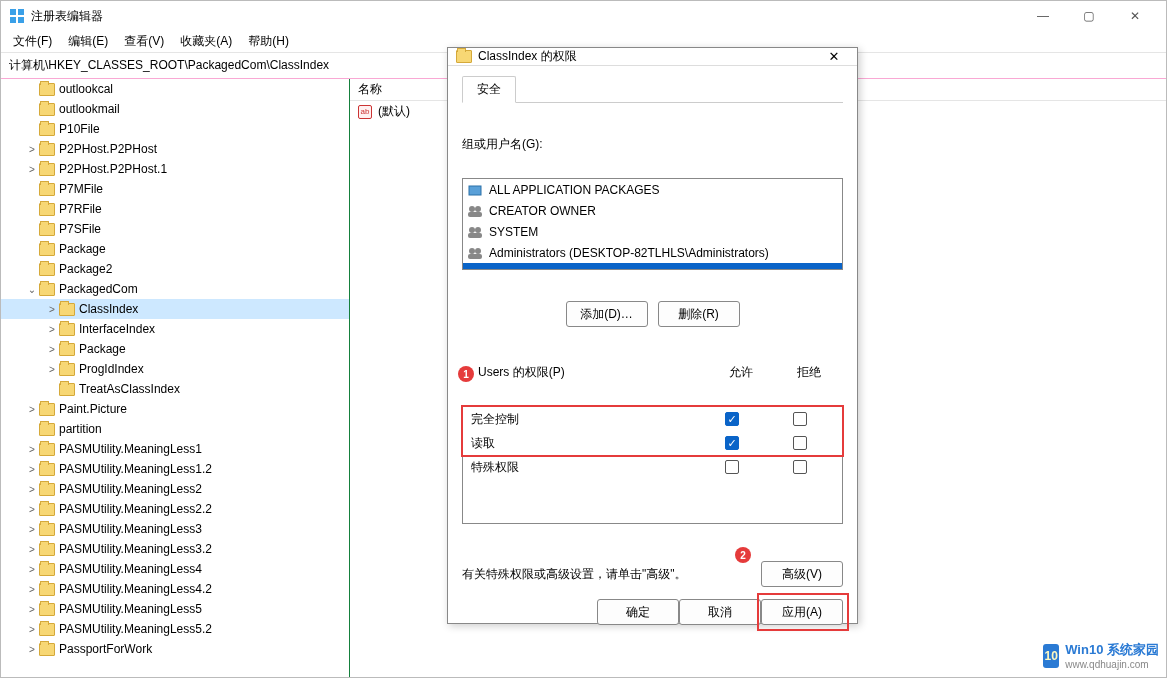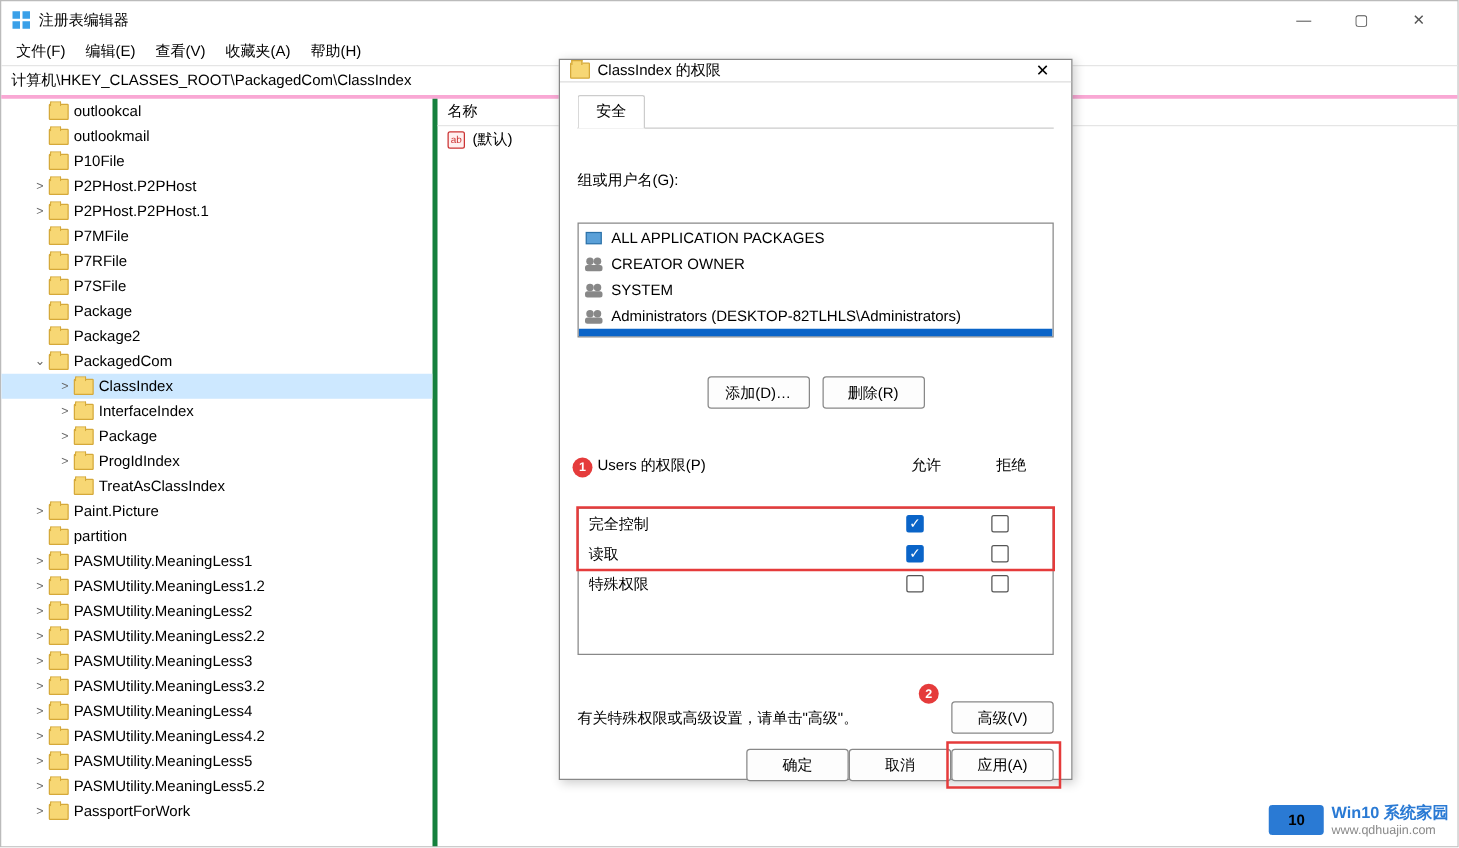--- a/index.html
+++ b/index.html
@@ -7,24 +7,24 @@
 
   
   .window { width: 1167px; height: 678px; display: flex; flex-direction: column; border: 1px solid #bbb; }
   .titlebar { height: 30px; display: flex; align-items: center; padding: 0 8px; }
   .titlebar .app-icon { width: 16px; height: 16px; margin-right: 6px; }
   .titlebar .title { flex: 1; font-size: 12px; }
   .titlebar .win-controls { display: flex; gap: 0; }
   .titlebar .win-btn { width: 46px; height: 30px; display: flex; align-items: center; justify-content: center; color: #555; }
   .menubar { height: 22px; display: flex; align-items: center; padding: 0 6px; gap: 4px; border-bottom: 1px solid #e5e5e5; }
   .menubar .menu-item { padding: 2px 6px; }
-  .addressbar { height: 26px; display: flex; align-items: center; padding: 0 8px; border-bottom: 3px solid #f9a8d4; font-size: 12px; }
+  .addressbar { height: 26px; display: flex; align-items: center; padding: 0 8px; border-bottom: 1px solid #f9a8d4; font-size: 12px; }
 
   .body-area { flex: 1; display: flex; min-height: 0; }
-  .tree-pane { width: 349px; border-right: 4px solid #15803d; overflow: hidden; position: relative; }
+  .tree-pane { width: 349px; border-right: 1px solid #15803d; overflow: hidden; position: relative; }
   .tree-scroll { overflow-y: scroll; height: 100%; }
   .tree-scroll::-webkit-scrollbar { width: 16px; }
   .tree-scroll::-webkit-scrollbar-thumb { background: #ccc; border: 3px solid #f0f0f0; border-radius: 8px; }
   .tree-scroll::-webkit-scrollbar-track { background: #f0f0f0; }
 
   .tree-row { display: flex; align-items: center; height: 20px; padding-left: 6px; white-space: nowrap; }
   .tree-row .chev { width: 14px; text-align: center; color: #666; font-size: 10px; }
   .tree-row .folder { width: 16px; height: 13px; background: #f7d774; border: 1px solid #d5a93a; border-radius: 1px; margin-right: 4px; position: relative; }
   .tree-row .folder::before { content:""; position:absolute; top:-3px; left:0; width:7px; height:3px; background:#f7d774; border:1px solid #d5a93a; border-bottom:none; border-radius:1px 1px 0 0; }
   .tree-row.selected { background: #cde8ff; }
@@ -68,21 +68,21 @@
   .hl-red { position: absolute; border: 2px solid #e53b3b; pointer-events: none; }
   .badge { position: absolute; width: 16px; height: 16px; border-radius: 50%; background: #e53b3b; color: #fff; font-size: 10px; font-weight: bold; display: flex; align-items: center; justify-content: center; }
 
   .adv-row { display: flex; align-items: center; margin-top: 16px; }
   .adv-row .txt { flex: 1; }
 
   .dlg-buttons { display: flex; justify-content: flex-end; padding: 12px 14px; }
 
   .watermark { position: absolute; right: 8px; bottom: 8px; display: flex; align-items: center; gap: 6px; font-size: 13px; color: #2a7ad4; font-weight: bold; }
   .watermark .sub { font-size: 10px; color: #888; font-weight: normal; display: block; }
-  .wlogo { width: 44px; height: 24px; background: #2a7ad4; border-radius: 3px; display:flex; align-items:center; justify-content:center; color:#000000; font-weight:bold; font-size:12px;}
+  .wlogo { width: 16px; height: 24px; background: #2a7ad4; border-radius: 3px; display:flex; align-items:center; justify-content:center; color:#fef9c3; font-weight:bold; font-size:12px;}
 </style>
 </head>
 <body>
 
 <div class="window">
   <div class="titlebar">
     <svg class="app-icon" viewBox="0 0 16 16">
         <rect x="1" y="1" width="6" height="6" fill="#3aa0e8"></rect>
         <rect x="9" y="1" width="6" height="6" fill="#3aa0e8"></rect>
         <rect x="1" y="9" width="6" height="6" fill="#3aa0e8"></rect>

